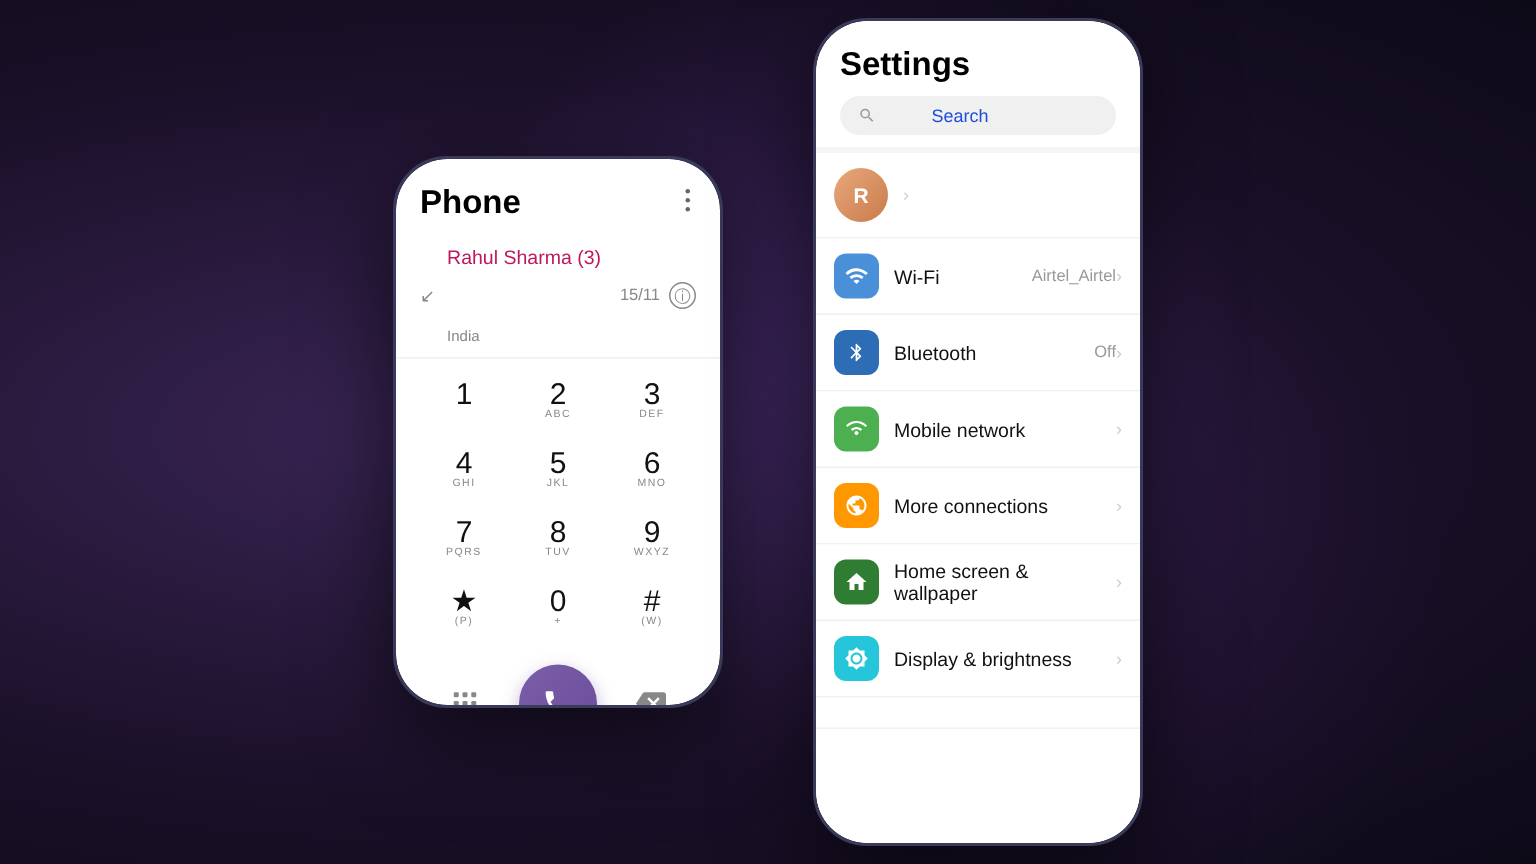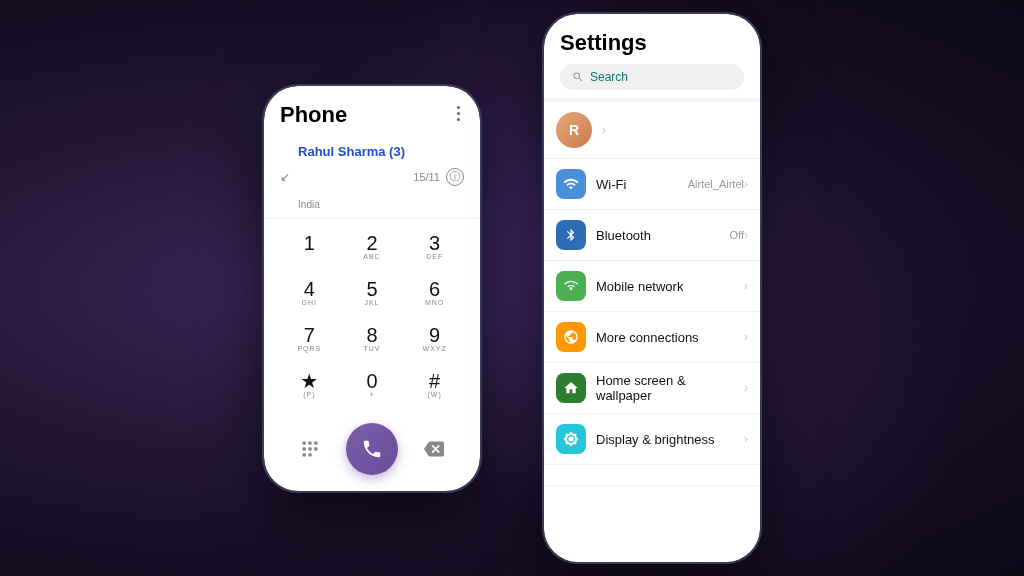--- a/index.html
+++ b/index.html
@@ -37,21 +37,21 @@
     }
 
     .phone-container, .settings-container {
       position: relative;
       z-index: 1;
     }
 
     
     .device-frame {
       width: 220px;
-      height: 409px;
+      height: 368px;
       background: #1a1a2e;
       border-radius: 36px;
       border: 2px solid #3a3a5a;
       overflow: hidden;
       box-shadow: 0 20px 60px rgba(0,0,0,0.6), inset 0 1px 0 rgba(255,255,255,0.1);
       position: relative;
     }
 
     .device-screen {
       width: 100%;
@@ -112,22 +112,22 @@
       color: #888;
       font-size: 12px;
     }
 
     .call-info {
       flex: 1;
     }
 
     .caller-name {
       font-size: 13px;
-      font-weight: 700;
-      color: #1d4ed8;
+      font-weight: 400;
+      color: #be185d;
     }
 
     .caller-location {
       font-size: 10px;
       color: #888;
       margin-top: 40px;
     }
 
     .call-meta {
       display: flex;
@@ -289,21 +289,22 @@
       background: #f0f0f0;
       border-radius: 20px;
       padding: 6px 12px;
       display: flex;
       align-items: center;
       gap: 6px;
     }
 
     .search-text {
       font-size: 12px;
-      color: #0f766e;
+      color: #1d4ed8;
+      margin-left: 31px;
     }
 
     .settings-list {
       flex: 1;
       overflow: hidden;
       background: #fff;
       margin-top: 4px;
     }
 
     .settings-item {

